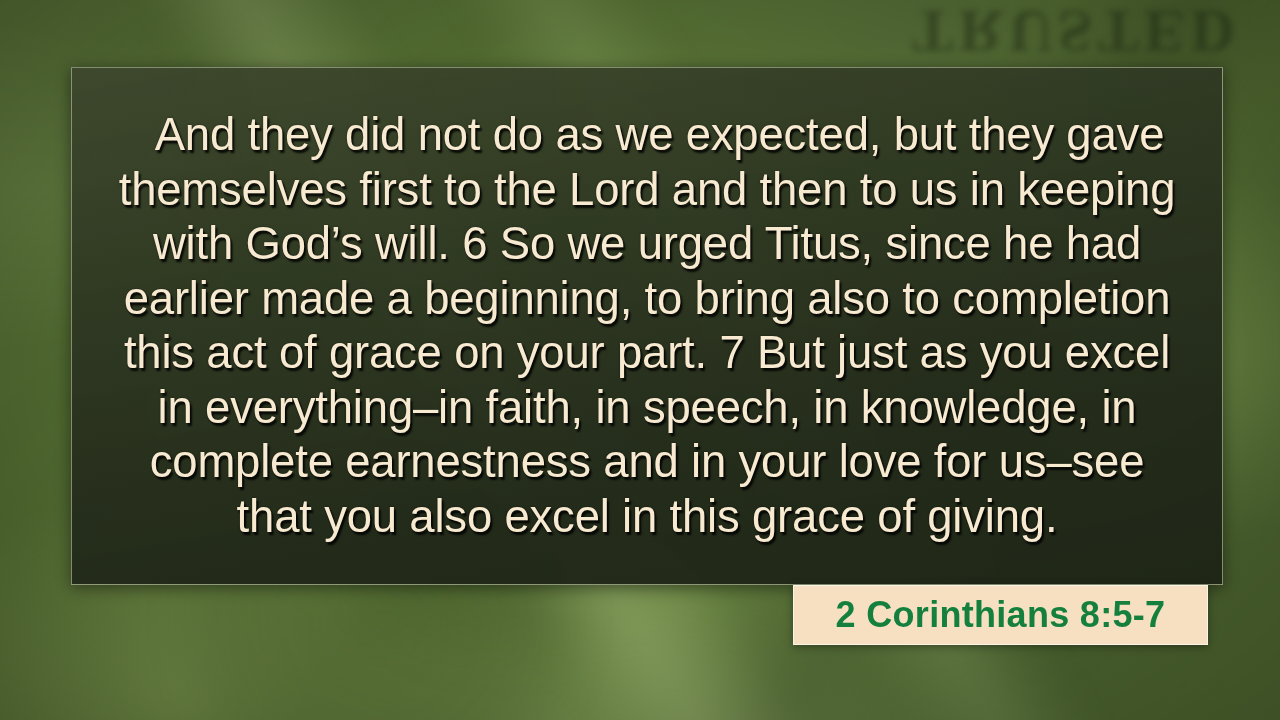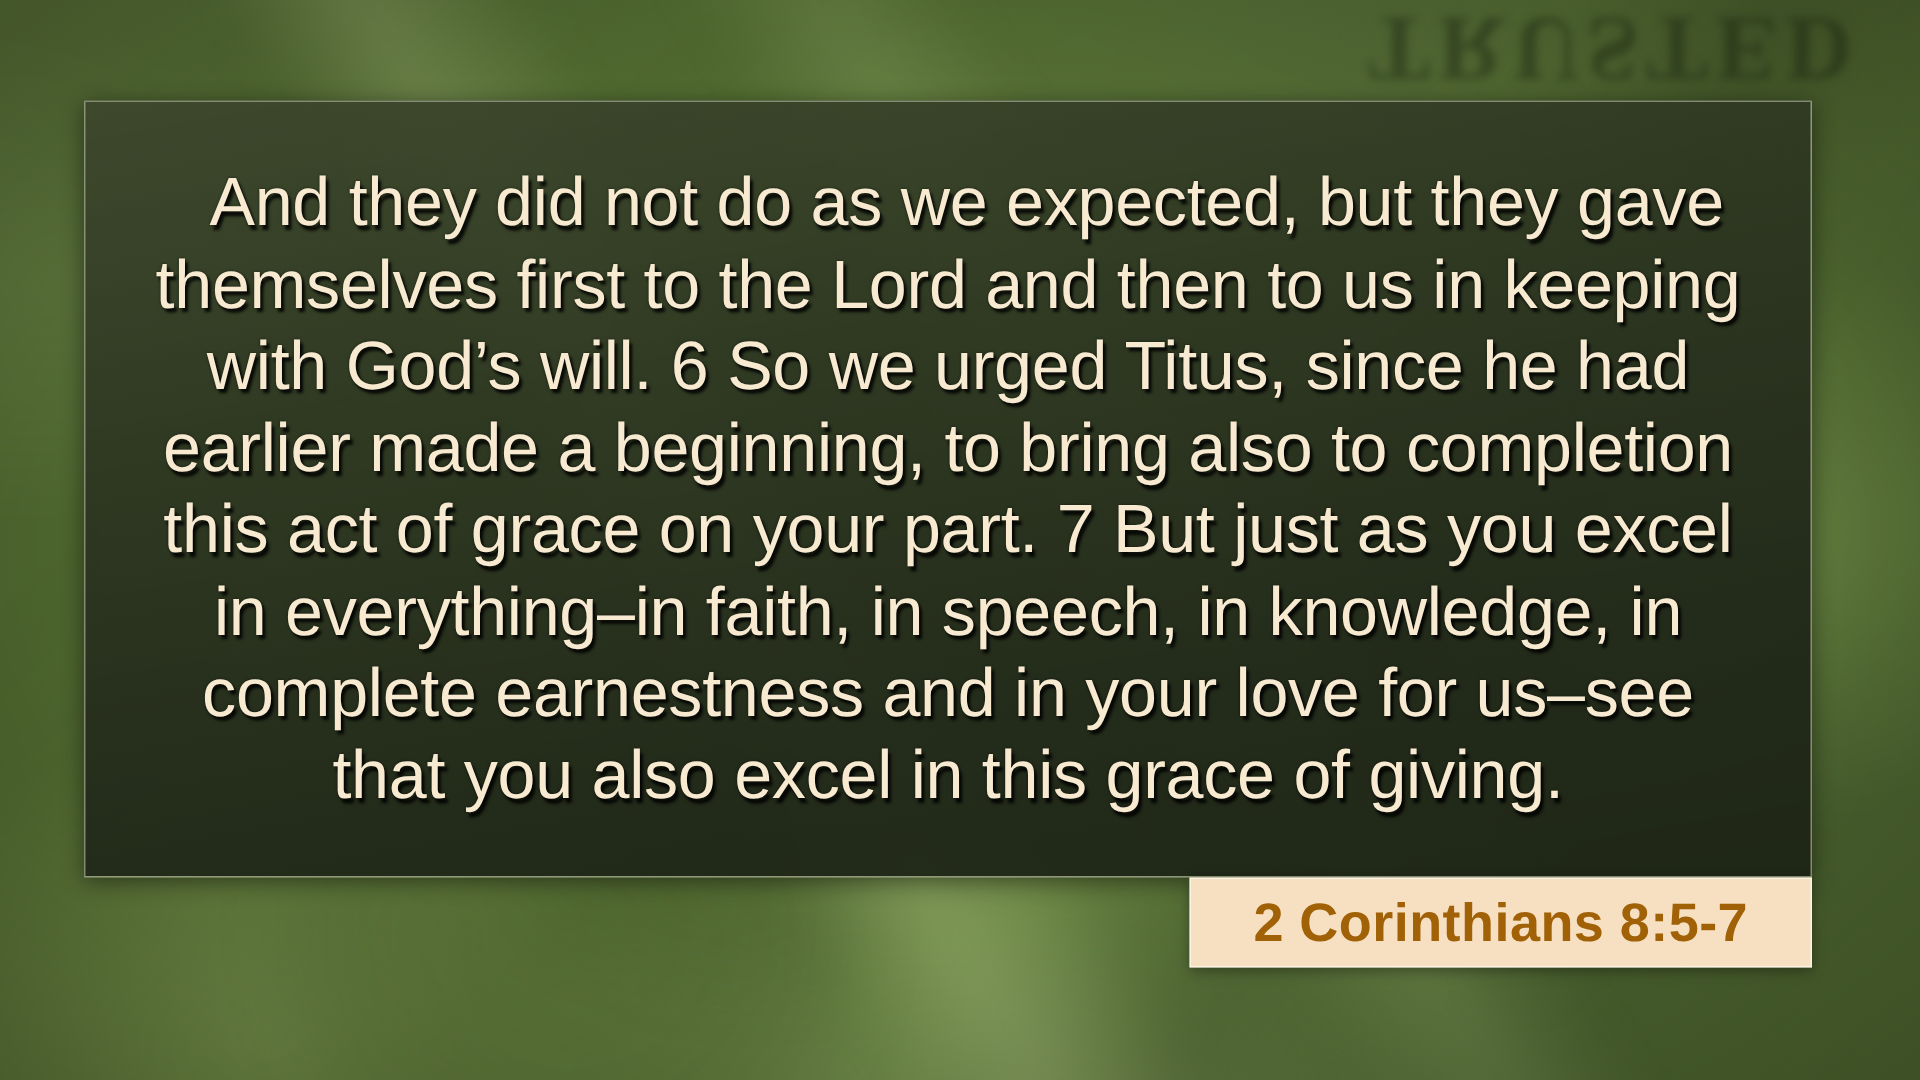--- a/index.html
+++ b/index.html
@@ -72,21 +72,21 @@
   }
   .bg-vignette {
     position: absolute;
     inset: 0;
     background: radial-gradient(ellipse 900px 560px at 50% 50%, rgba(0,0,0,0) 45%, rgba(0,0,0,0.30) 100%);
   }
 
   
   #verse-panel {
     position: absolute;
-    left: 56px;
+    left: 71px;
     top: 67px;
     width: 1152px;
     height: 518px;
     box-sizing: border-box;
     border: 1px solid rgba(214,221,186,0.55);
     background:
       linear-gradient(170deg, rgba(60,70,44,0.92) 0%, rgba(45,54,33,0.94) 35%, rgba(33,40,25,0.96) 72%, rgba(30,37,22,0.97) 100%);
     box-shadow: 0 3px 14px rgba(0,0,0,0.45);
     display: flex;
     align-items: center;
@@ -114,21 +114,21 @@
     height: 60px;
     box-sizing: border-box;
     background: #f7e0c2;
     border: 1px solid rgba(255,255,255,0.6);
     display: flex;
     align-items: center;
     justify-content: center;
     box-shadow: 0 2px 8px rgba(0,0,0,0.35);
   }
   #reference-badge span {
-    color: #a16207;
+    color: #15803d;
     font-size: 36px;
     font-weight: bold;
     letter-spacing: 0.3px;
   }
 </style>
 </head>
 <body>
 
 <div id="stage">
 

